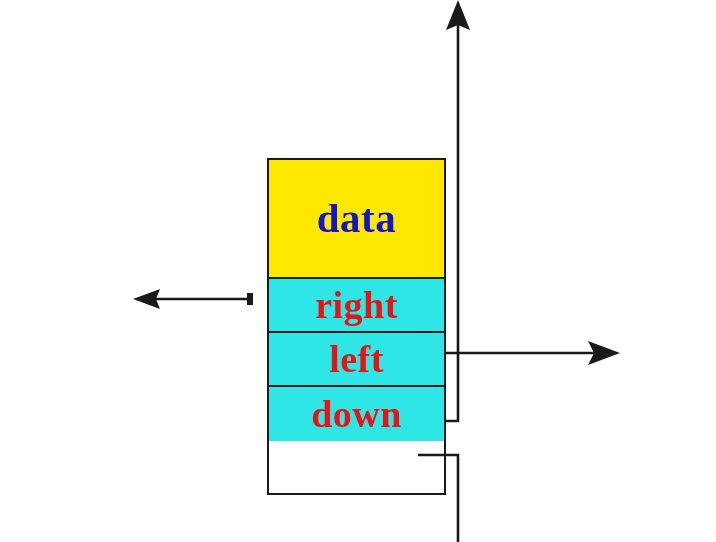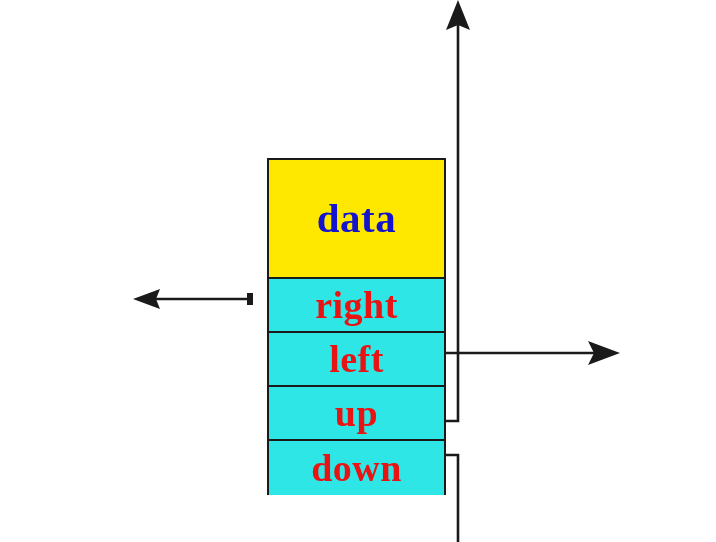--- a/index.html
+++ b/index.html
@@ -103,23 +103,20 @@
     </div>
 
     <div class="cell cell-ptr">
       <span class="cell-label">right</span>
     </div>
 
     <div class="cell cell-ptr">
       <span class="cell-label">left</span>
     </div>
 
-    <div class="cell cell-ptr">
-      <span class="cell-label">up</span>
-    </div>
 
     <div class="cell cell-ptr">
       <span class="cell-label">down</span>
     </div>
 
   </div>
 
 </div>
 
 </body></html>

